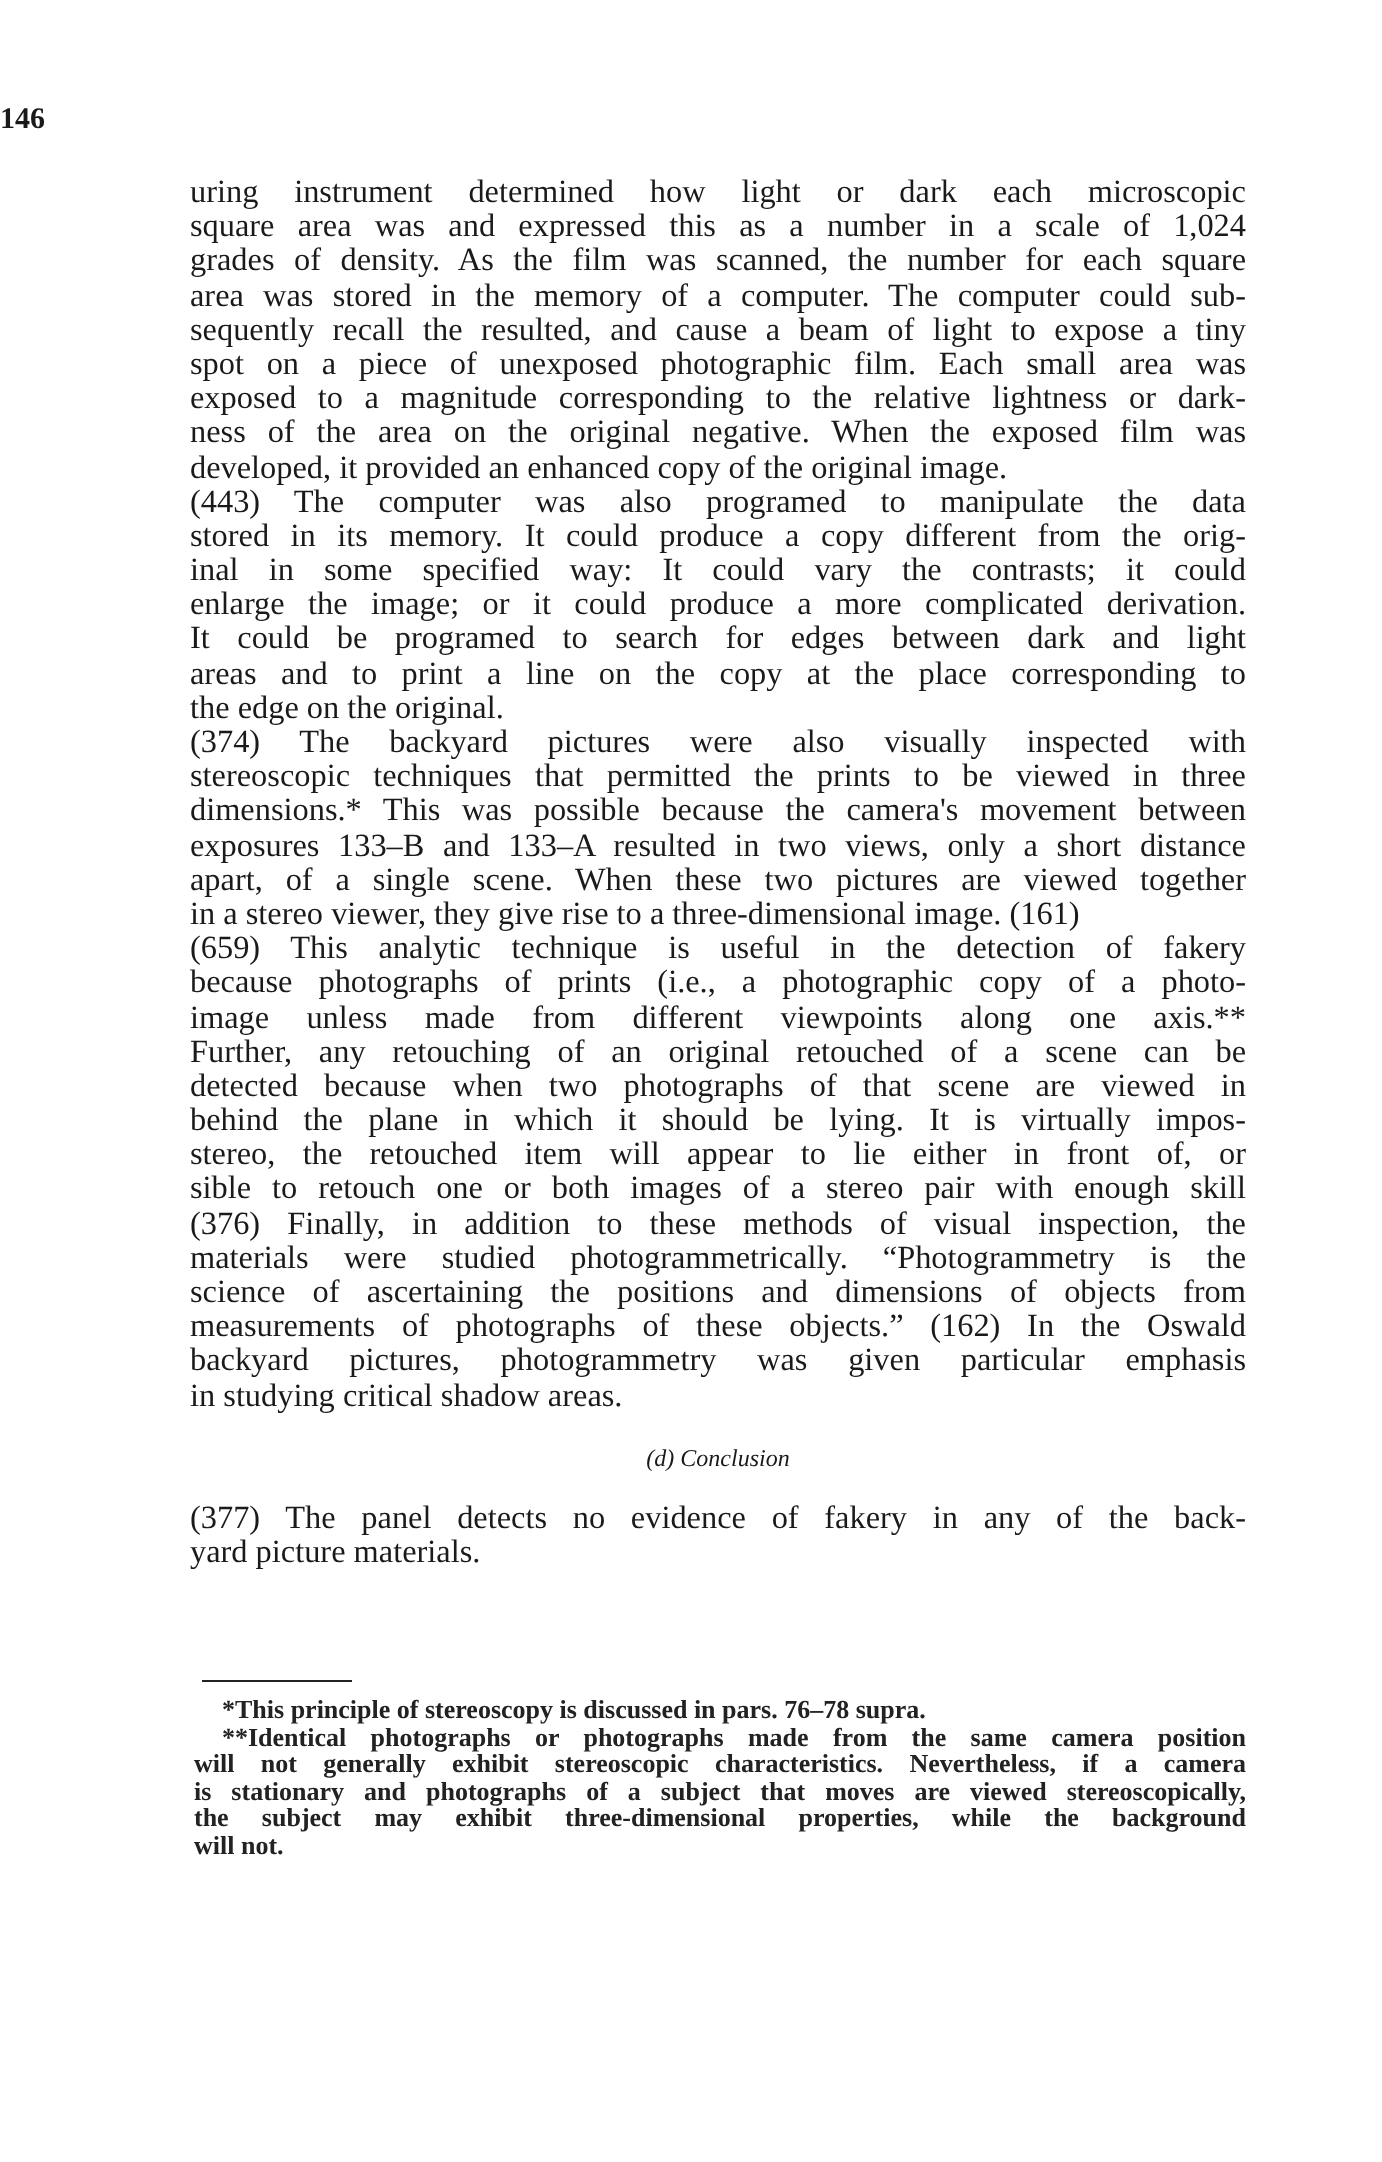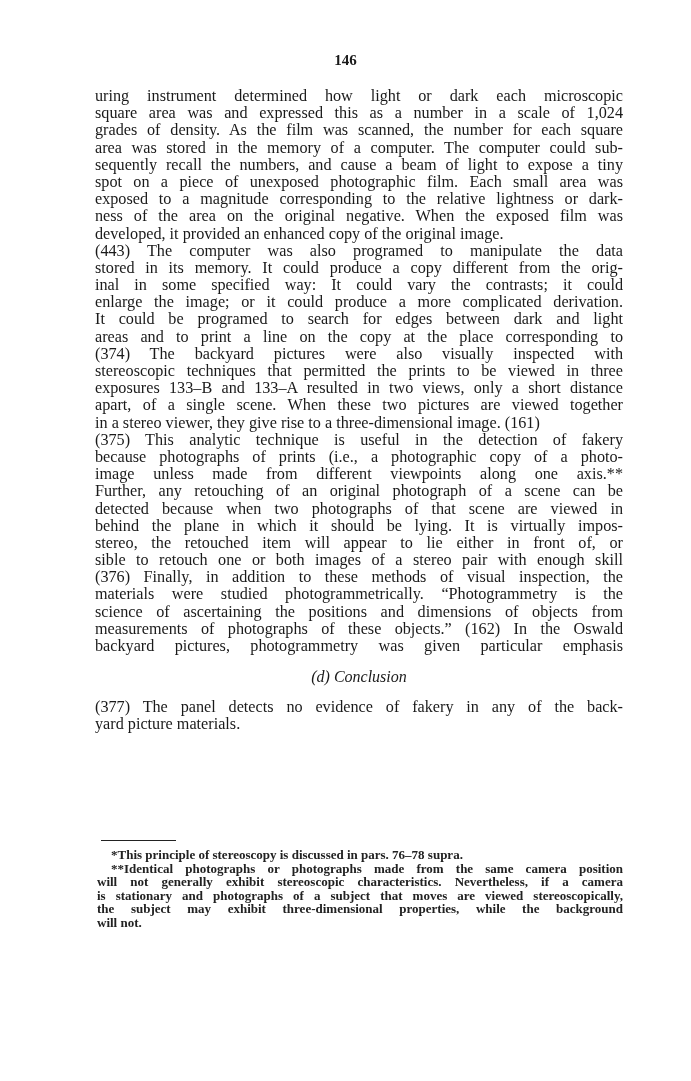--- a/index.html
+++ b/index.html
@@ -4,36 +4,36 @@
 <style>
   html, body { margin: 0; padding: 0; background: #ffffff; }
   body { width: 691px; height: 1081px; position: relative; overflow: hidden; }
   .page {
     position: absolute; left: 0; top: 0; width: 691px; height: 1081px;
     font-family: "DejaVu Serif", "Liberation Serif", serif;
     color: #1a1a1a;
   }
   .page-number {
     position: absolute; top: 52px; left: 0; width: 691px;
-    text-align: center; font-size: 15px; font-weight: bold;
+    text-align: left; font-size: 15px; font-weight: bold;
     font-family: "Liberation Serif", serif;
   }
   .body-text {
     position: absolute; left: 95px; top: 88px; width: 528px;
     font-family: "Liberation Serif", serif;
     font-size: 16.2px; line-height: 17.2px;
   }
   .line {
     display: block; white-space: nowrap; text-align: justify;
     text-align-last: justify; height: 17.2px; overflow: visible;
   }
   .line.last { text-align-last: left; }
   .heading {
     text-align: center; font-style: italic; margin: 12px 0 12px 0;
-    font-size: 16px; height: 20px; line-height: 20px;
+    font-size: 12px; height: 20px; line-height: 20px;
   }
   .footnote-rule {
     position: absolute; left: 101px; top: 840px; width: 75px;
     border-top: 1px solid #222;
   }
   .footnotes {
     position: absolute; left: 97px; top: 848px; width: 526px;
     font-family: "Liberation Serif", serif;
     font-size: 13px; line-height: 13.6px; font-weight: bold; color: #222;
   }
@@ -46,49 +46,52 @@
 
 <div class="page">
   <div class="page-number">146</div>
 
   <div class="body-text">
     <div id="body-lines">
         <span class="line">uring instrument determined how light or dark each microscopic</span>
         <span class="line">square area was and expressed this as a number in a scale of 1,024</span>
         <span class="line">grades of density. As the film was scanned, the number for each square</span>
         <span class="line">area was stored in the memory of a computer. The computer could sub-</span>
-        <span class="line">sequently recall the numbers, and cause a beam of light to expose a tiny</span>
+        <span class="line">sequently recall the resulted, and cause a beam of light to expose a tiny</span>
         <span class="line">spot on a piece of unexposed photographic film. Each small area was</span>
         <span class="line">exposed to a magnitude corresponding to the relative lightness or dark-</span>
         <span class="line">ness of the area on the original negative. When the exposed film was</span>
         <span class="line last">developed, it provided an enhanced copy of the original image.</span>
         <span class="line">(443)   The computer was also programed to manipulate the data</span>
         <span class="line">stored in its memory. It could produce a copy different from the orig-</span>
         <span class="line">inal in some specified way: It could vary the contrasts; it could</span>
         <span class="line">enlarge the image; or it could produce a more complicated derivation.</span>
         <span class="line">It could be programed to search for edges between dark and light</span>
         <span class="line">areas and to print a line on the copy at the place corresponding to</span>
+        <span class="line last">the edge on the original.</span>
         <span class="line">(374)   The backyard pictures were also visually inspected with</span>
         <span class="line">stereoscopic techniques that permitted the prints to be viewed in three</span>
+        <span class="line">dimensions.* This was possible because the camera's movement between</span>
         <span class="line">exposures 133–B and 133–A resulted in two views, only a short distance</span>
         <span class="line">apart, of a single scene. When these two pictures are viewed together</span>
         <span class="line last">in a stereo viewer, they give rise to a three-dimensional image. (161)</span>
-        <span class="line">(375)   This analytic technique is useful in the detection of fakery</span>
+        <span class="line">(659)   This analytic technique is useful in the detection of fakery</span>
         <span class="line">because photographs of prints (i.e., a photographic copy of a photo-</span>
         <span class="line">image unless made from different viewpoints along one axis.**</span>
-        <span class="line">Further, any retouching of an original photograph of a scene can be</span>
+        <span class="line">Further, any retouching of an original retouched of a scene can be</span>
         <span class="line">detected because when two photographs of that scene are viewed in</span>
         <span class="line">behind the plane in which it should be lying. It is virtually impos-</span>
         <span class="line">stereo, the retouched item will appear to lie either in front of, or</span>
         <span class="line">sible to retouch one or both images of a stereo pair with enough skill</span>
         <span class="line">(376)   Finally, in addition to these methods of visual inspection, the</span>
         <span class="line">materials were studied photogrammetrically. “Photogrammetry is the</span>
         <span class="line">science of ascertaining the positions and dimensions of objects from</span>
         <span class="line">measurements of photographs of these objects.” (162) In the Oswald</span>
         <span class="line">backyard pictures, photogrammetry was given particular emphasis</span>
+        <span class="line last">in studying critical shadow areas.</span>
       </div>
     <div class="heading">(d)  Conclusion</div>
     <div id="conclusion-lines">
         <span class="line">(377)   The panel detects no evidence of fakery in any of the back-</span>
         <span class="line last">yard picture materials.</span>
       </div>
   </div>
 
   <div class="footnote-rule"></div>
   <div class="footnotes" id="footnote-lines">

